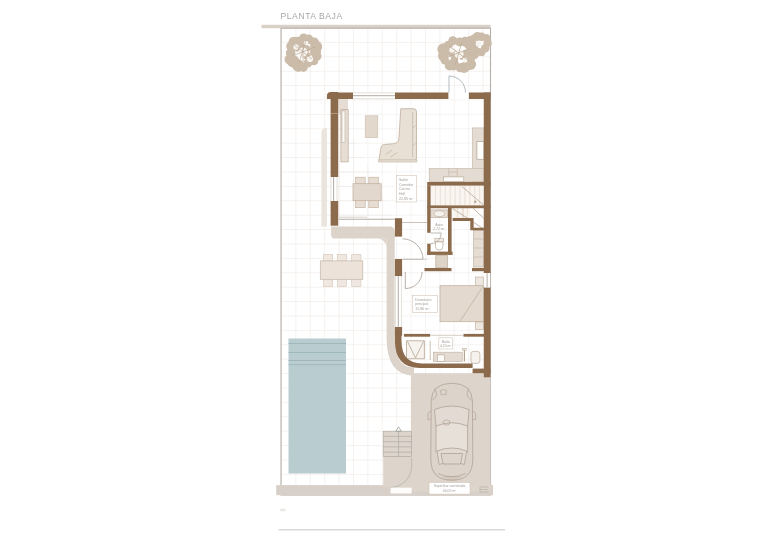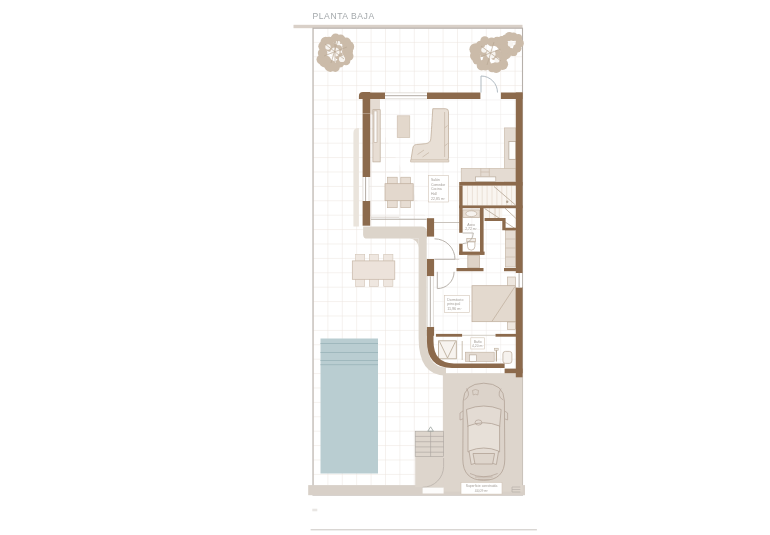--- a/index.html
+++ b/index.html
@@ -1,16 +1,16 @@
 <!DOCTYPE html>
 <html><head>
 <meta charset="utf-8">
 <style>
   html,body{margin:0;padding:0;background:#ffffff;}
-  .page{width:714px;height:535px;position:relative;overflow:hidden;font-family:"Liberation Sans",sans-serif;padding-left:32px;}
+  .page{width:714px;height:535px;position:relative;overflow:hidden;font-family:"Liberation Sans",sans-serif;}
 </style>
 </head>
 <body>
 <div class="page">
 <svg width="770" height="535" viewBox="0 0 770 535">
 <defs>
   <pattern id="gridw" width="14.4" height="14.4" patternUnits="userSpaceOnUse" x="281" y="27.5">
     <path d="M14.4 0H0V14.4" fill="none" stroke="#ece4de" stroke-width="1"></path>
   </pattern>
   <pattern id="gridc" width="14.4" height="14.4" patternUnits="userSpaceOnUse" x="281" y="27.5">

